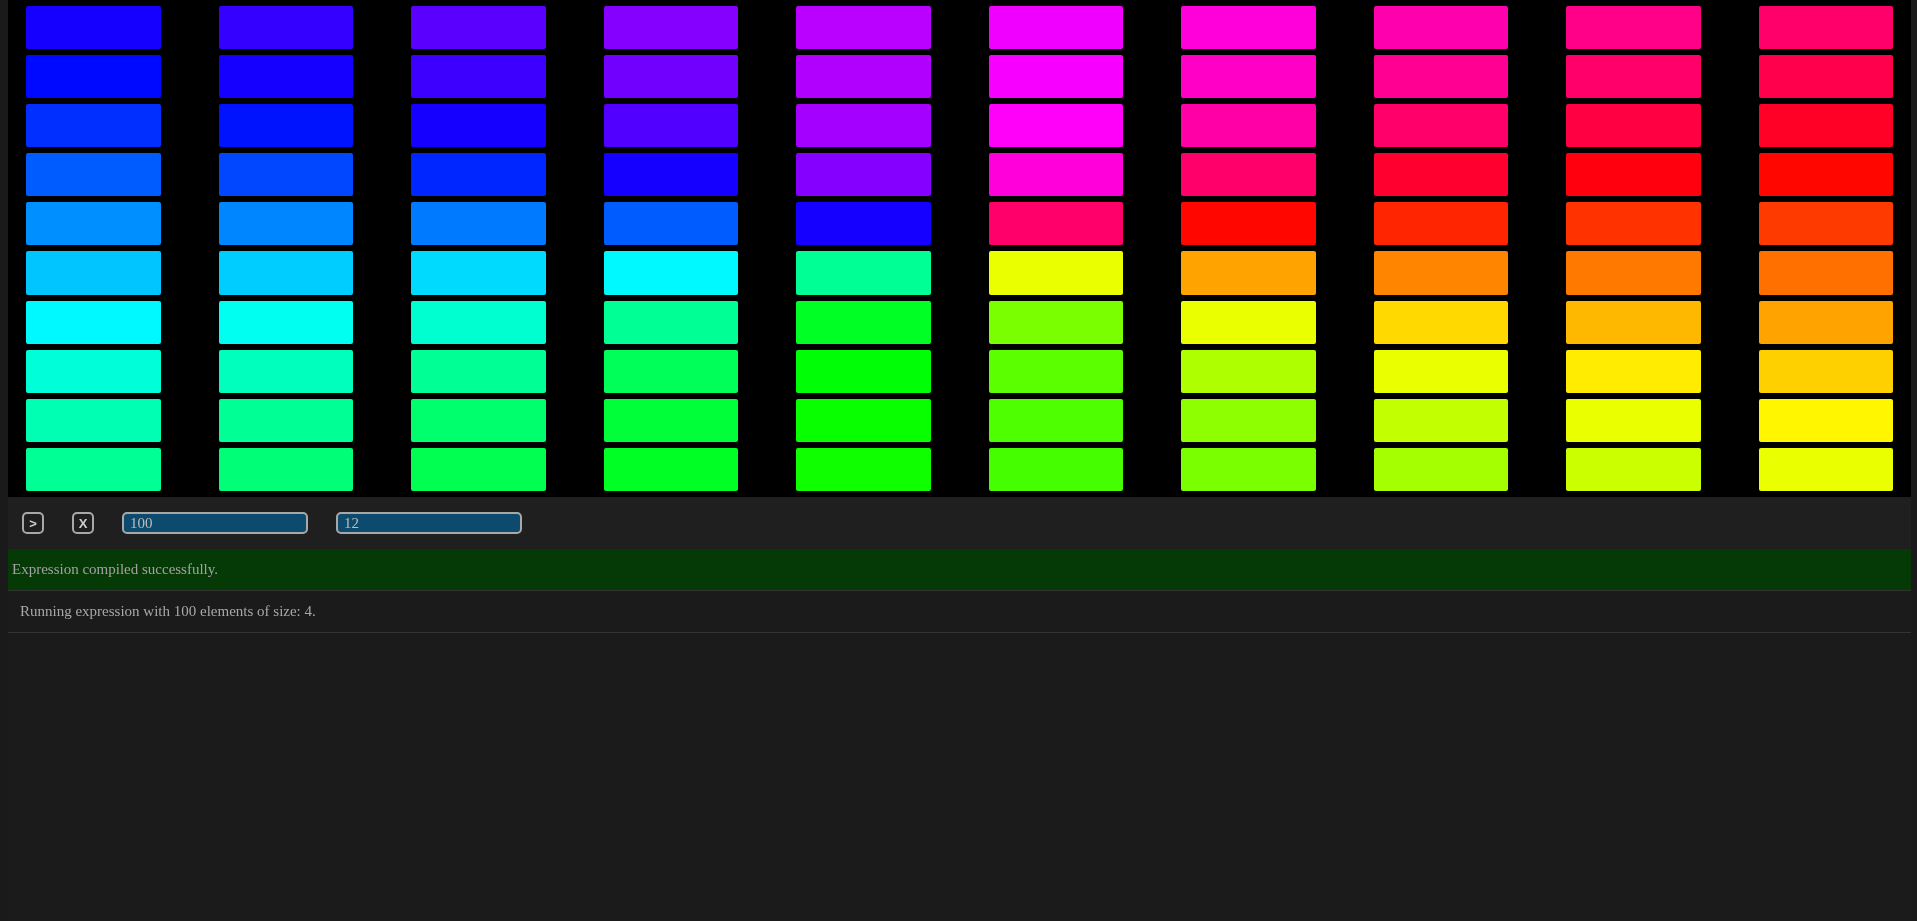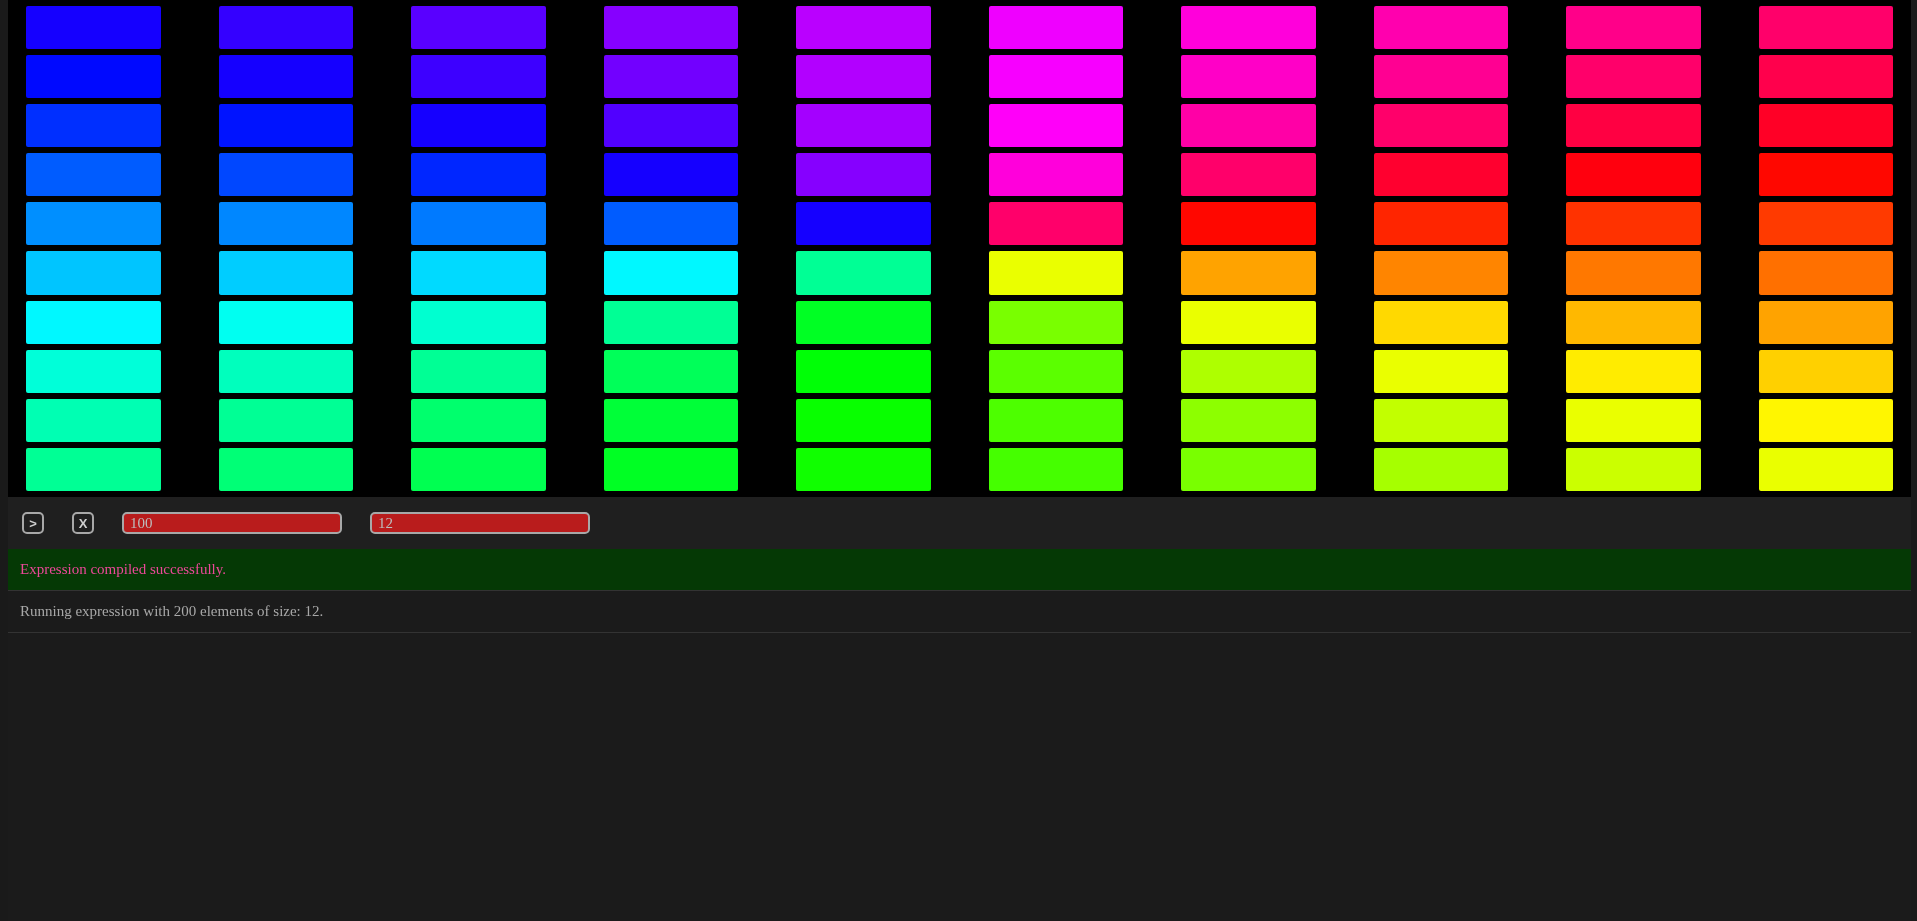--- a/index.html
+++ b/index.html
@@ -98,46 +98,46 @@
     justify-content: center;
     font-family: Arial, sans-serif;
     font-size: 13px;
     font-weight: bold;
     cursor: pointer;
     padding: 0;
   }
   .spinbox {
     display: flex;
     align-items: flex-start;
-    width: 220px;
+    width: 186px;
     height: 22px;
     border: 2px solid #a8a8a8;
     border-radius: 5px;
-    background: #b91c1c;
+    background: #0c4a6e;
     box-sizing: border-box;
     overflow: hidden;
   }
   .spinbox input {
     flex: 1;
     border: none;
     outline: none;
     background: transparent;
     color: #bdbdbd;
     font-family: Georgia, serif;
     font-size: 15px;
     padding: 0 6px;
     height: 100%;
   }
   
   .status-success {
     background: #053905;
-    color: #ec4899;
+    color: #a3a3a3;
     margin-right: 6px;
     border-bottom: 1px solid #333;
-    padding: 12px 12px;
+    padding: 12px 4px;
     font-size: 15px;
   }
   .status-info {
     background: #1b1b1b;
     color: #a8a8a8;
     margin-right: 6px;
     border-bottom: 1px solid #333;
     padding: 12px 12px;
     font-size: 15px;
   }
@@ -272,18 +272,18 @@
       </div>
 
       <div class="spinbox">
         <input type="text" value="12" style="">
 
       </div>
     </div>
 
     <div class="status-success">Expression compiled successfully.</div>
 
-    <div class="status-info">Running expression with 200 elements of size: 12.</div>
+    <div class="status-info">Running expression with 100 elements of size: 4.</div>
 
     <div class="filler"></div>
   </div>
 
 </div>
 
 </body></html>

